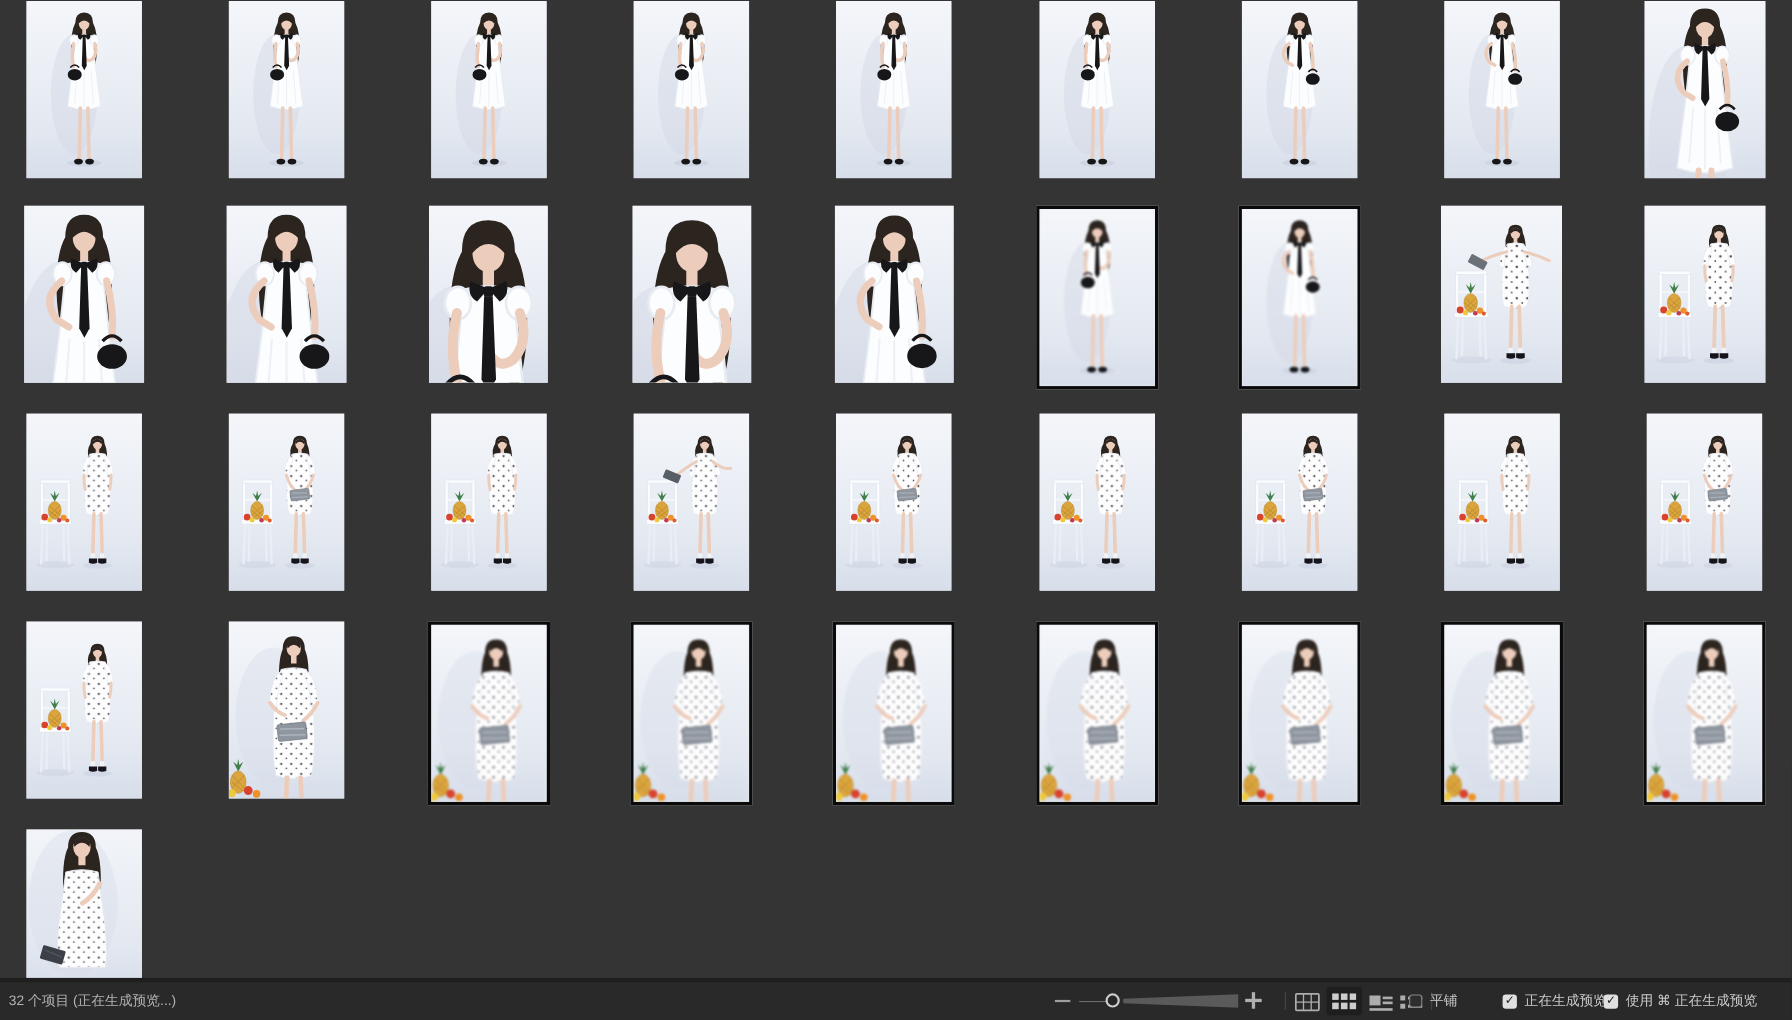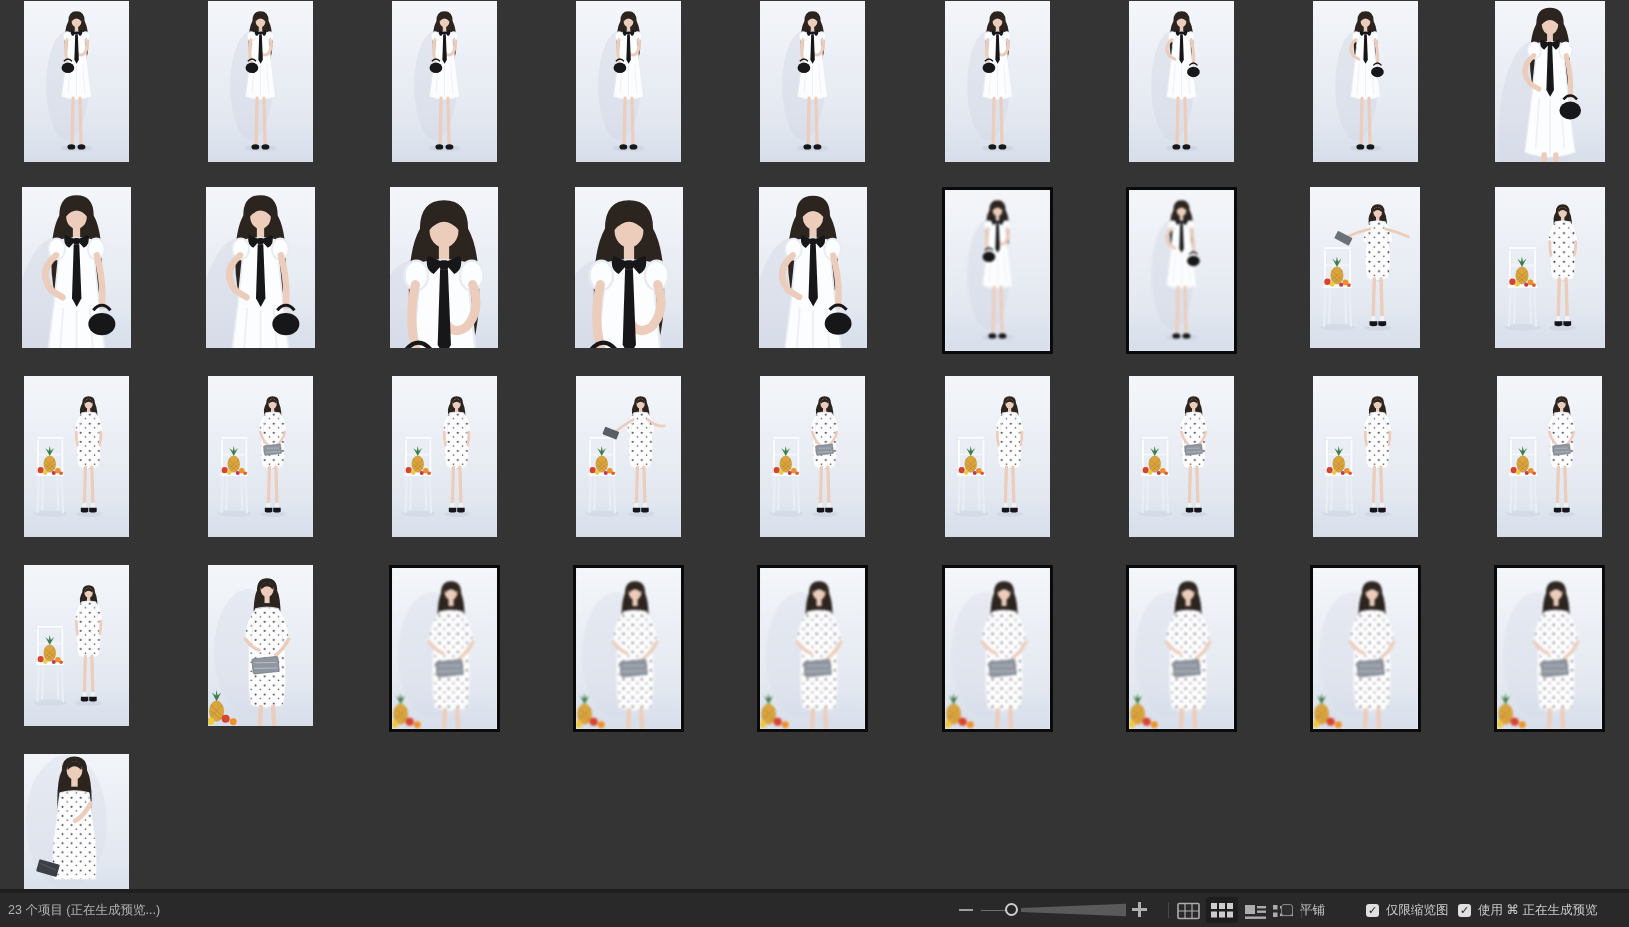--- a/index.html
+++ b/index.html
@@ -1173,21 +1173,21 @@
   <g transform="rotate(16 24 127)">
             <rect x="13" y="120" width="21" height="12.5" rx="1.2" fill="#3c4046"></rect>
   <path d="M15 124 L32 126" stroke="#5a5f66" stroke-width=".8" fill="none"></path>
           </g>
         </svg>
       </div>
     </div>
 
   <div class="statusbar">
     <div class="bar-inner">
-      <div class="status-text">23 个项目 (正在生成预览...)</div>
+      <div class="status-text">32 个项目 (正在生成预览...)</div>
 
       <div class="minus-glyph"></div>
       <div class="slider-track"></div>
       <div class="slider-knob"></div>
       <div class="slider-wedge"></div>
       <div class="plus-glyph"></div>
 
       <div class="vsep" style="left:1168px"></div>
 
       <div class="viewbtn" style="left:1176px">
@@ -1226,21 +1226,21 @@
       </div>
 
       <div class="vsep" style="left:1301px"></div>
 
       <div class="cbgroup" style="left:1281px">
         <div class="cbox unchecked"></div>
         <span class="cblabel">平铺</span>
       </div>
       <div class="cbgroup" style="left:1366px">
         <div class="cbox checked">✓</div>
-        <span class="cblabel">仅限缩览图</span>
+        <span class="cblabel">正在生成预览</span>
       </div>
       <div class="cbgroup" style="left:1458px">
         <div class="cbox checked">✓</div>
         <span class="cblabel">使用 ⌘ 正在生成预览</span>
       </div>
     </div>
   </div>
 </div>
 
 </body></html>

